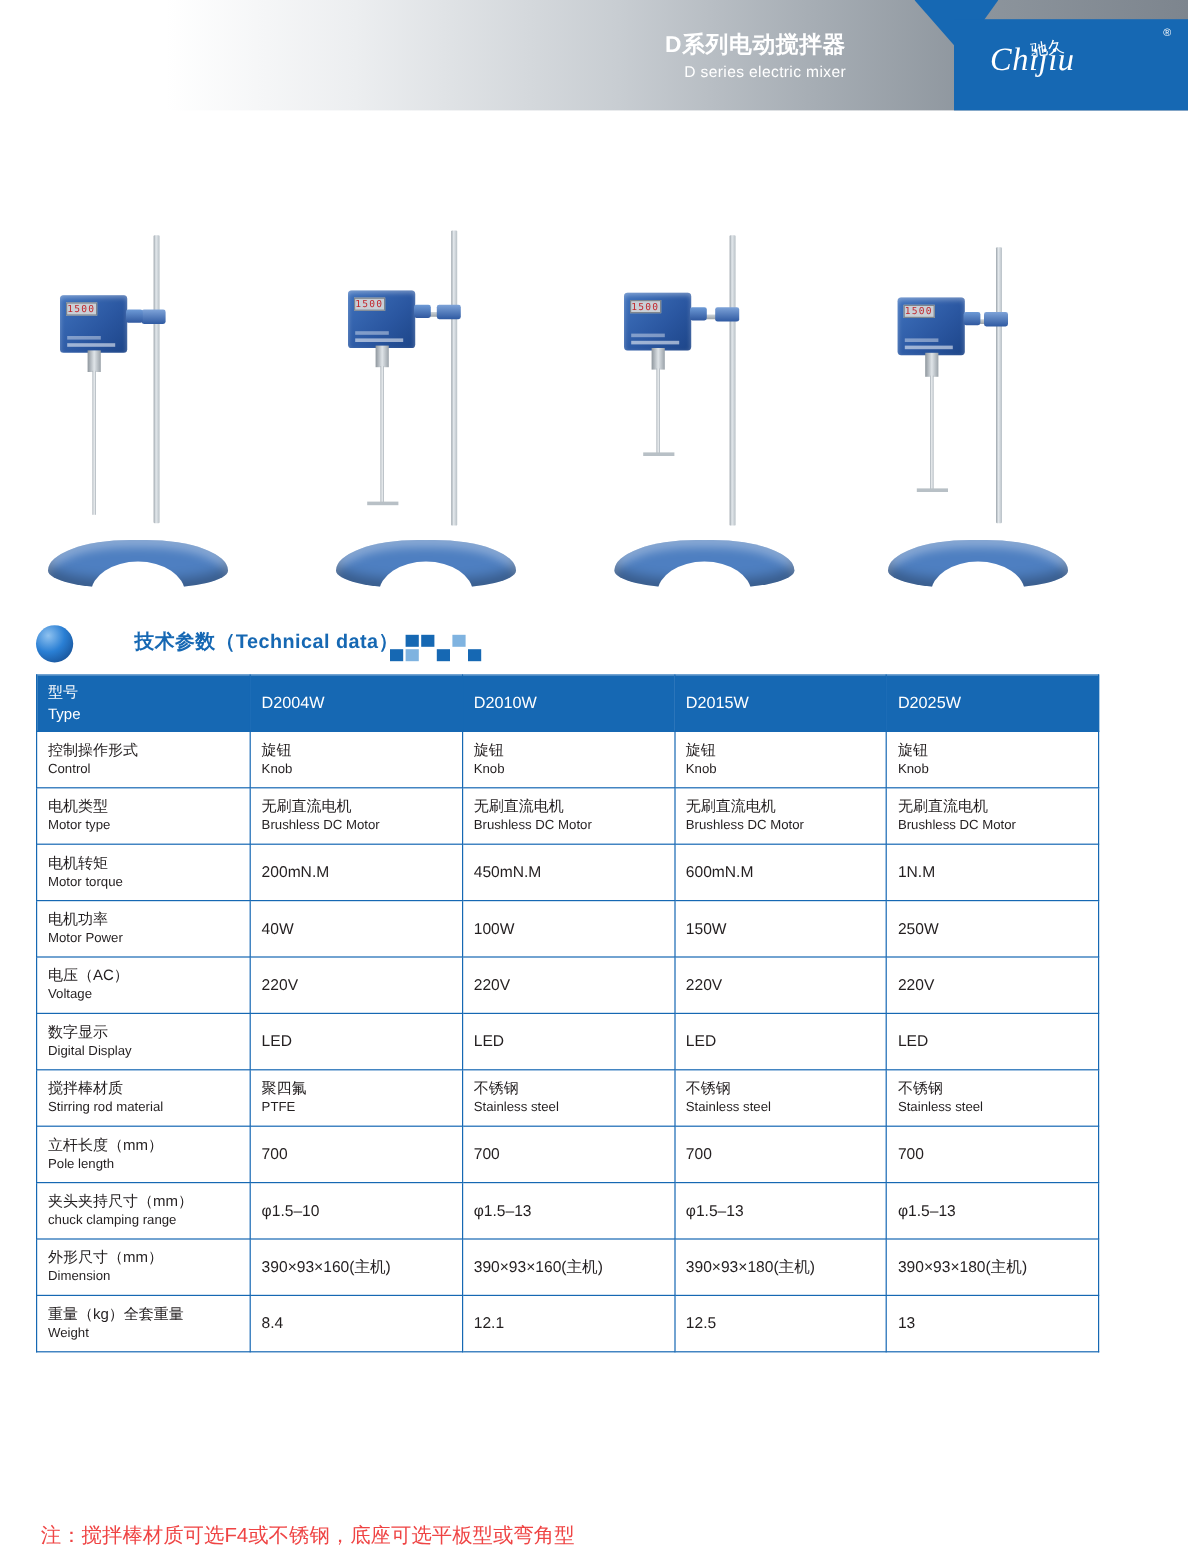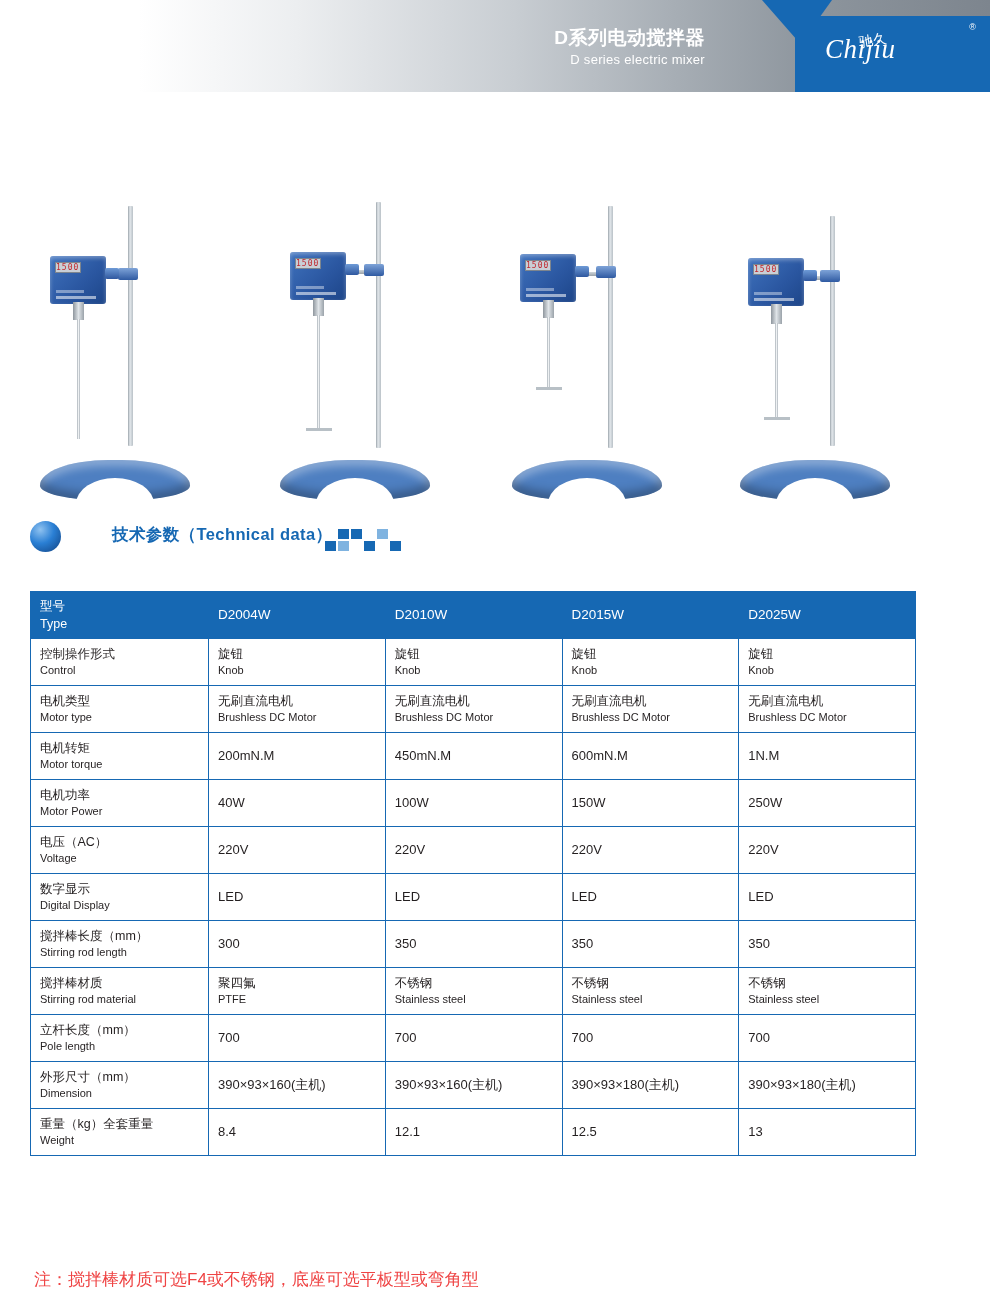--- a/index.html
+++ b/index.html
@@ -100,21 +100,21 @@
   .subtitle-en {
     font-size: 14.5px;
     color: #231f20;
     margin-top: 13px;
     letter-spacing: 0.1px;
   }
 
   
   .products {
     position: absolute;
-    left: 0; top: 200px;
+    left: 0; top: 190px;
     width: 848px; height: 310px;
   }
   .product {
     position: absolute;
     width: 200px; height: 310px;
   }
   .p1 { left: 30px; }
   .p2 { left: 258px; }
   .p3 { left: 490px; }
   .p4 { left: 722px; }
@@ -245,21 +245,21 @@
     position: absolute;
     width: 11px; height: 10px;
     background: #1668b3;
     display: block;
   }
 
   
   table.spec {
     position: absolute;
     left: 30px;
-    top: 591px;
+    top: 562px;
     width: 885px;
     border-collapse: collapse;
     table-layout: fixed;
     padding-left: 11px;
   }
   table.spec col.c0 { width: 178px; }
   table.spec col.cx { width: 176.75px; }
   table.spec th, table.spec td {
     border: 1px solid #1668b3;
     vertical-align: middle;
@@ -550,38 +550,20 @@
           <span class="single">LED</span>
         </td>
       <td>
           <span class="single">LED</span>
         </td>
       <td>
           <span class="single">LED</span>
         </td>
     </tr>
 
-    <tr>
-      <td>
-        <span class="cell-cn">搅拌棒长度（mm）</span>
-        <span class="cell-en">Stirring rod length</span>
-      </td>
-      <td>
-          <span class="single">300</span>
-        </td>
-      <td>
-          <span class="single">350</span>
-        </td>
-      <td>
-          <span class="single">350</span>
-        </td>
-      <td>
-          <span class="single">350</span>
-        </td>
-    </tr>
 
     <tr>
       <td>
         <span class="cell-cn">搅拌棒材质</span>
         <span class="cell-en">Stirring rod material</span>
       </td>
       <td>
         <span class="cell-cn">聚四氟</span>
         <span class="cell-en">PTFE</span>
       </td>
@@ -611,20 +593,38 @@
           <span class="single">700</span>
         </td>
       <td>
           <span class="single">700</span>
         </td>
       <td>
           <span class="single">700</span>
         </td>
     </tr>
 
+    <tr>
+      <td>
+        <span class="cell-cn">夹头夹持尺寸（mm）</span>
+        <span class="cell-en">chuck clamping range</span>
+      </td>
+      <td>
+          <span class="single">φ1.5–10</span>
+        </td>
+      <td>
+          <span class="single">φ1.5–13</span>
+        </td>
+      <td>
+          <span class="single">φ1.5–13</span>
+        </td>
+      <td>
+          <span class="single">φ1.5–13</span>
+        </td>
+    </tr>
 
     <tr>
       <td>
         <span class="cell-cn">外形尺寸（mm）</span>
         <span class="cell-en">Dimension</span>
       </td>
       <td>
           <span class="single">390×93×160(主机)</span>
         </td>
       <td>

